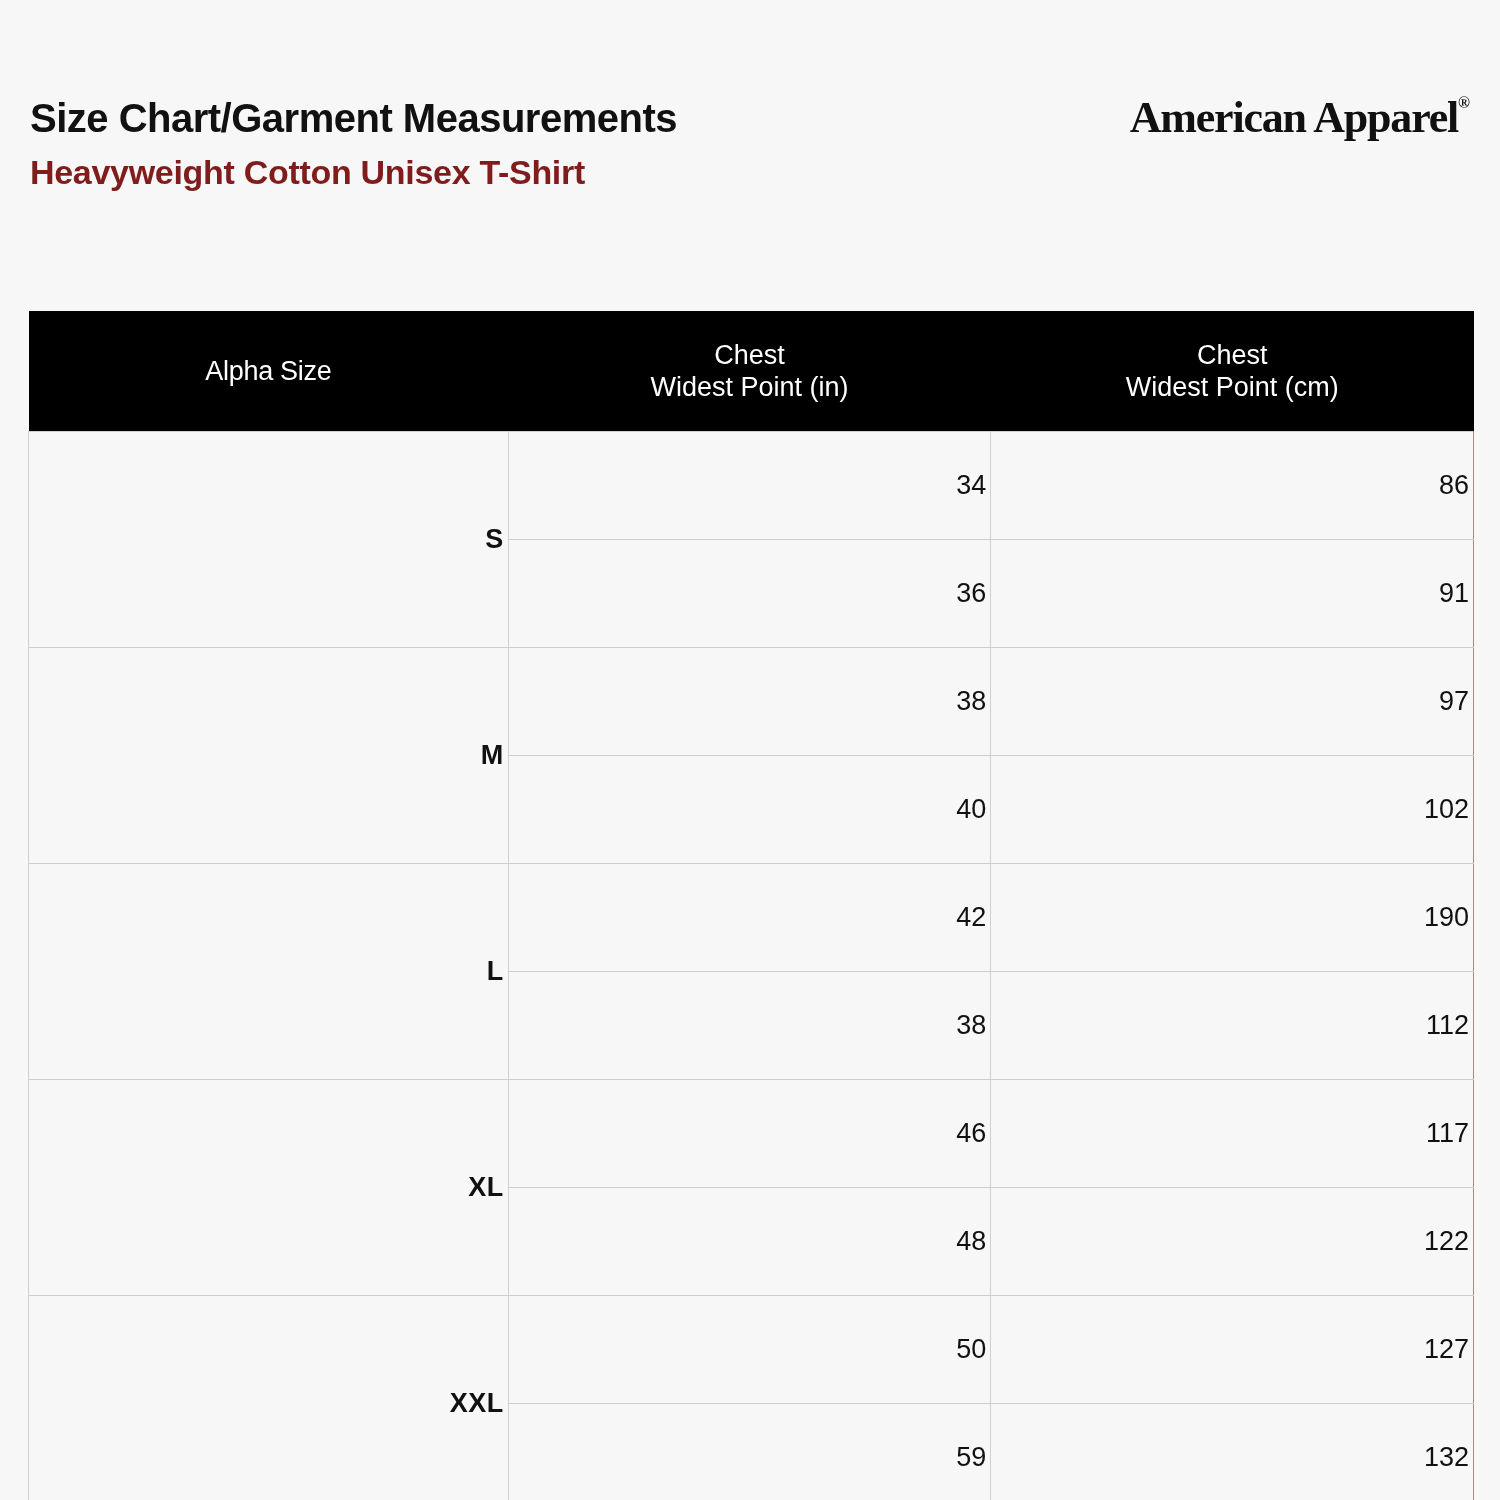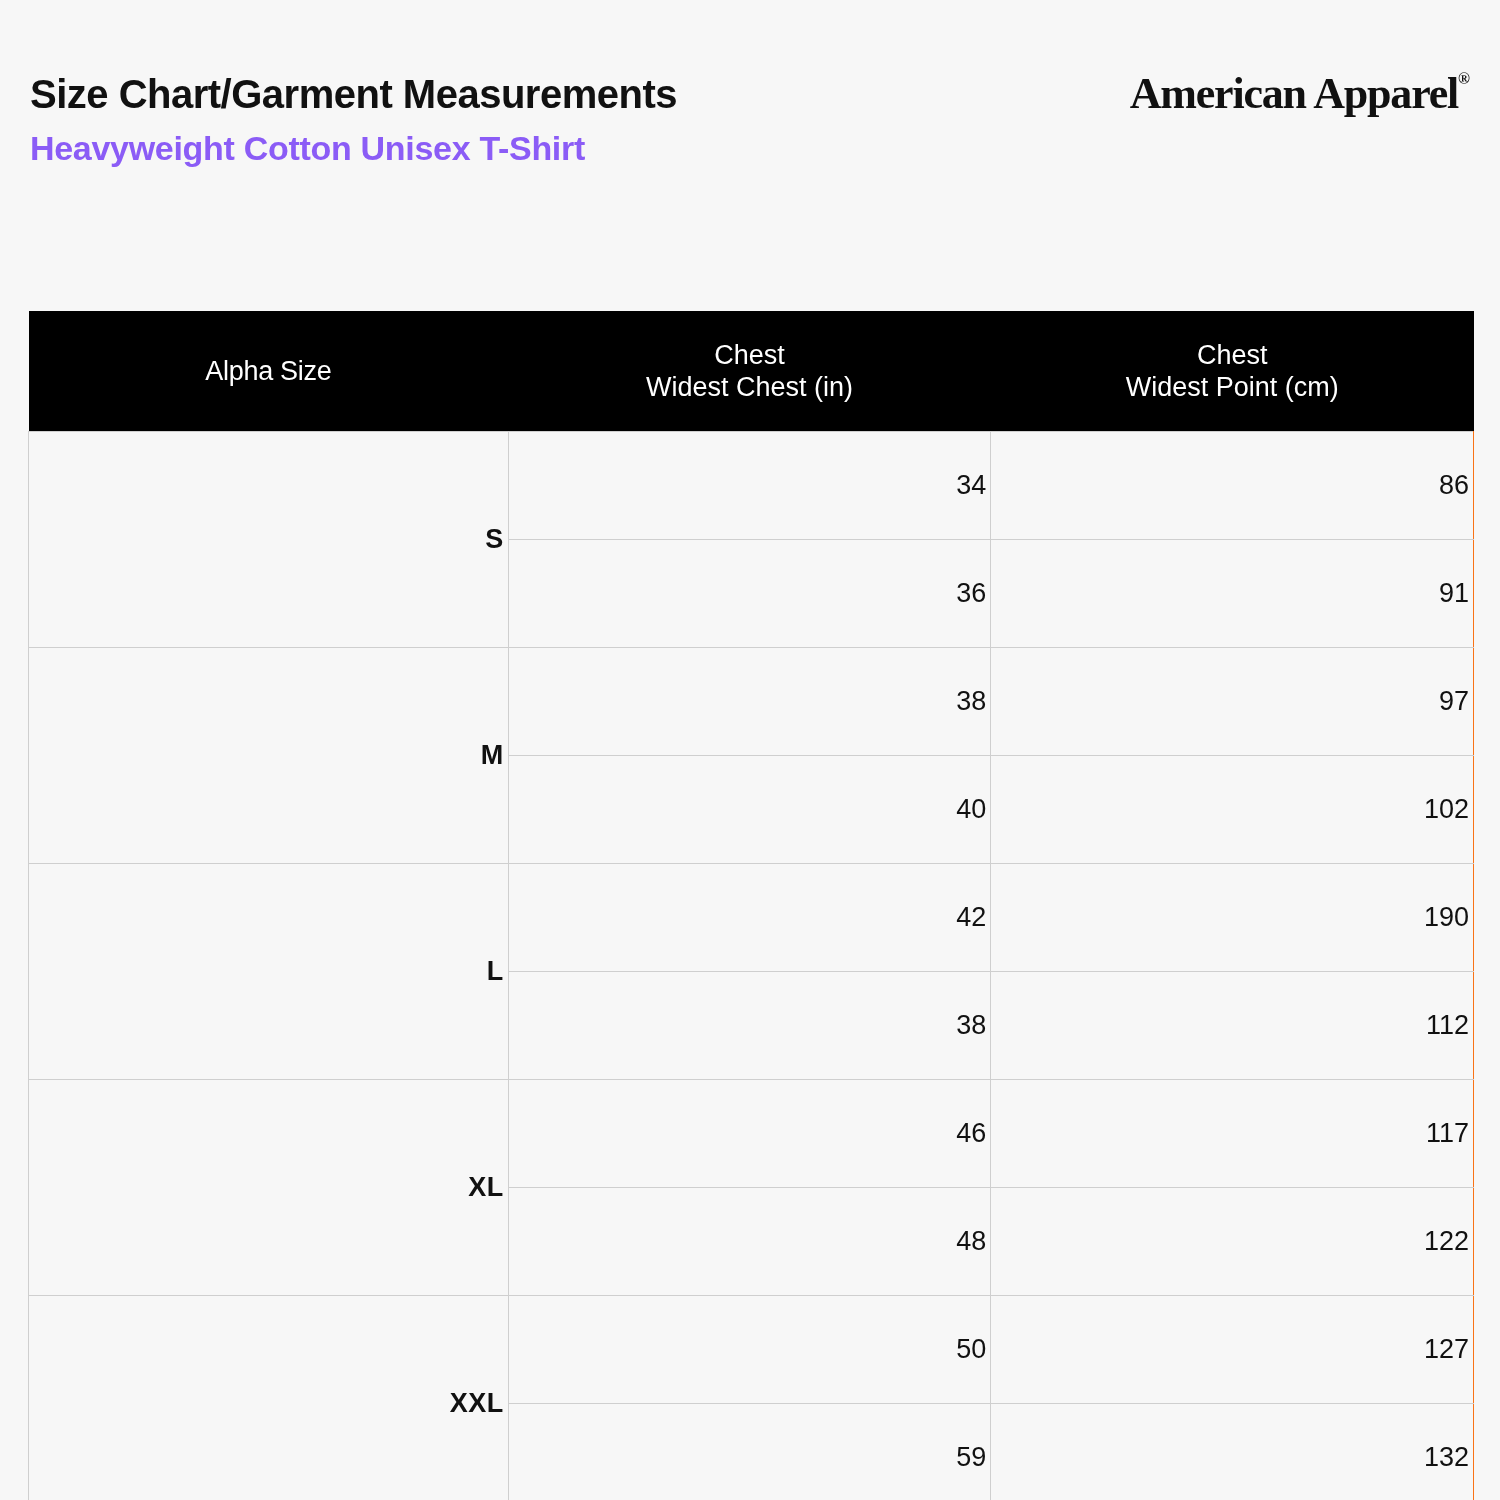--- a/index.html
+++ b/index.html
@@ -18,21 +18,21 @@
     position: relative;
     width: 1500px;
     height: 1500px;
     box-sizing: border-box;
   }
 
   
   .header {
     position: absolute;
     left: 30px;
-    top: 72px;
+    top: 96px;
     right: 30px;
     height: 130px;
   }
   .title-block {
     position: absolute;
     left: 0;
     top: 0;
   }
   .main-title {
     font-size: 40px;
@@ -40,21 +40,21 @@
     letter-spacing: -0.5px;
     color: #111111;
     line-height: 1.1;
     margin: 0;
     white-space: nowrap;
   }
   .sub-title {
     font-size: 34px;
     font-weight: bold;
     letter-spacing: -0.3px;
-    color: #8b5cf6;
+    color: #7f1d1d;
     line-height: 1.1;
     margin: 14px 0 0 0;
     white-space: nowrap;
   }
   .brand {
     position: absolute;
     right: 0;
     top: -4px;
     font-size: 44px;
     font-weight: bold;
@@ -144,21 +144,21 @@
         <col class="c-in">
         <col class="c-cm">
       </colgroup>
       <thead>
         <tr>
           <th class="alpha">
             <span>Alpha Size</span>
           </th>
           <th>
             <span>Chest</span><br>
-            <span>Widest Chest (in)</span>
+            <span>Widest Point (in)</span>
           </th>
           <th>
             <span>Chest</span><br>
             <span>Widest Point (cm)</span>
           </th>
         </tr>
       </thead>
       <tbody>
 
         <tr>

